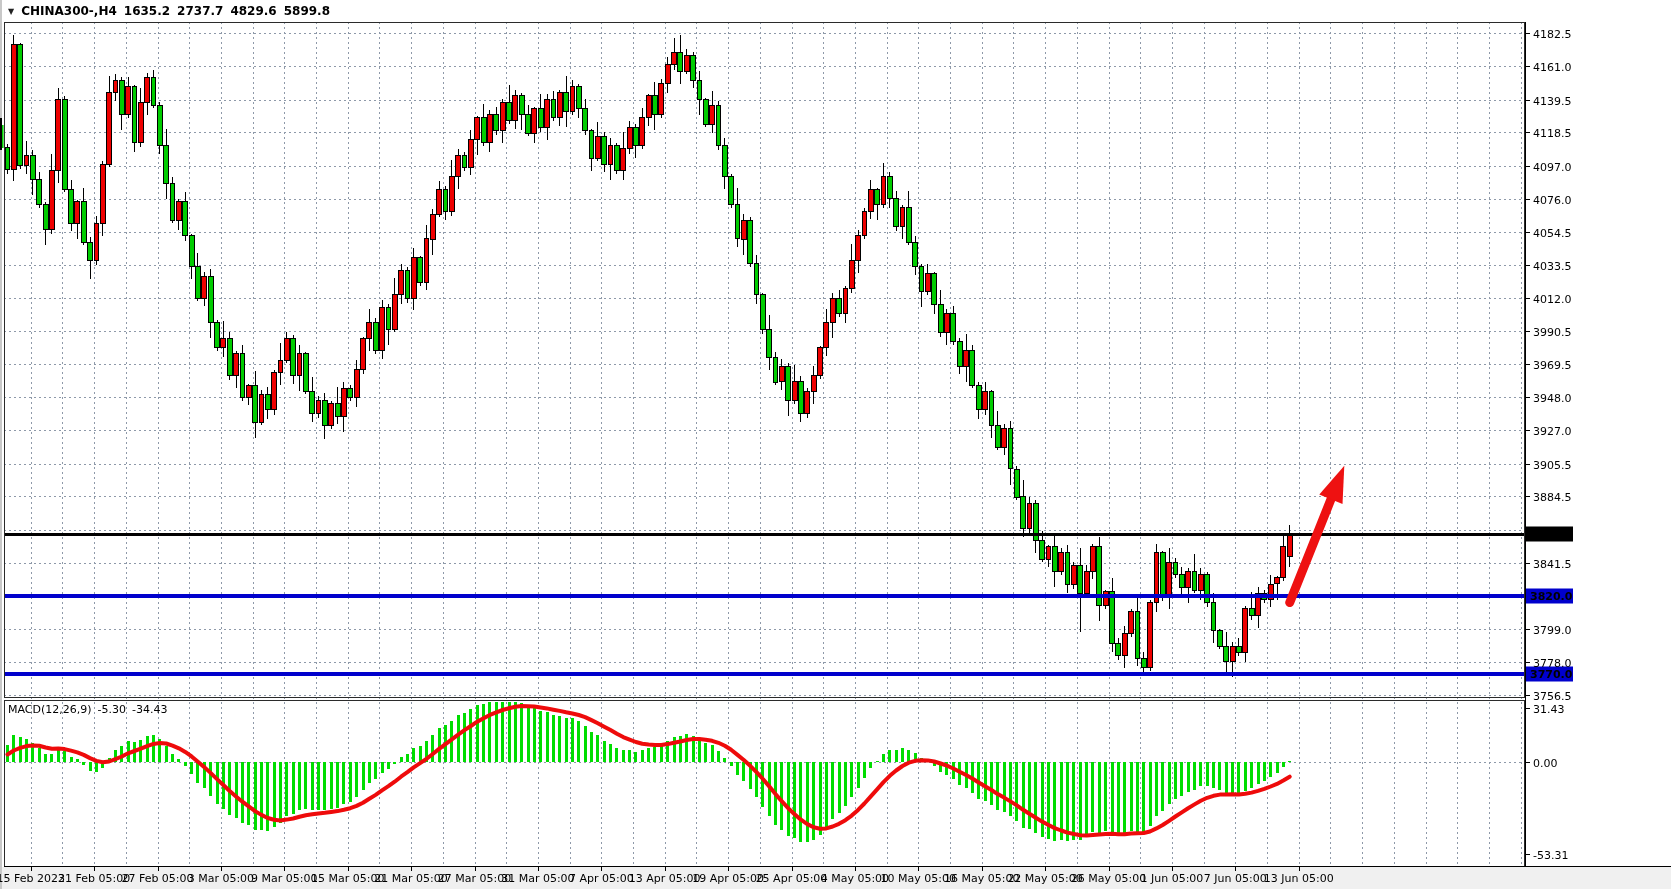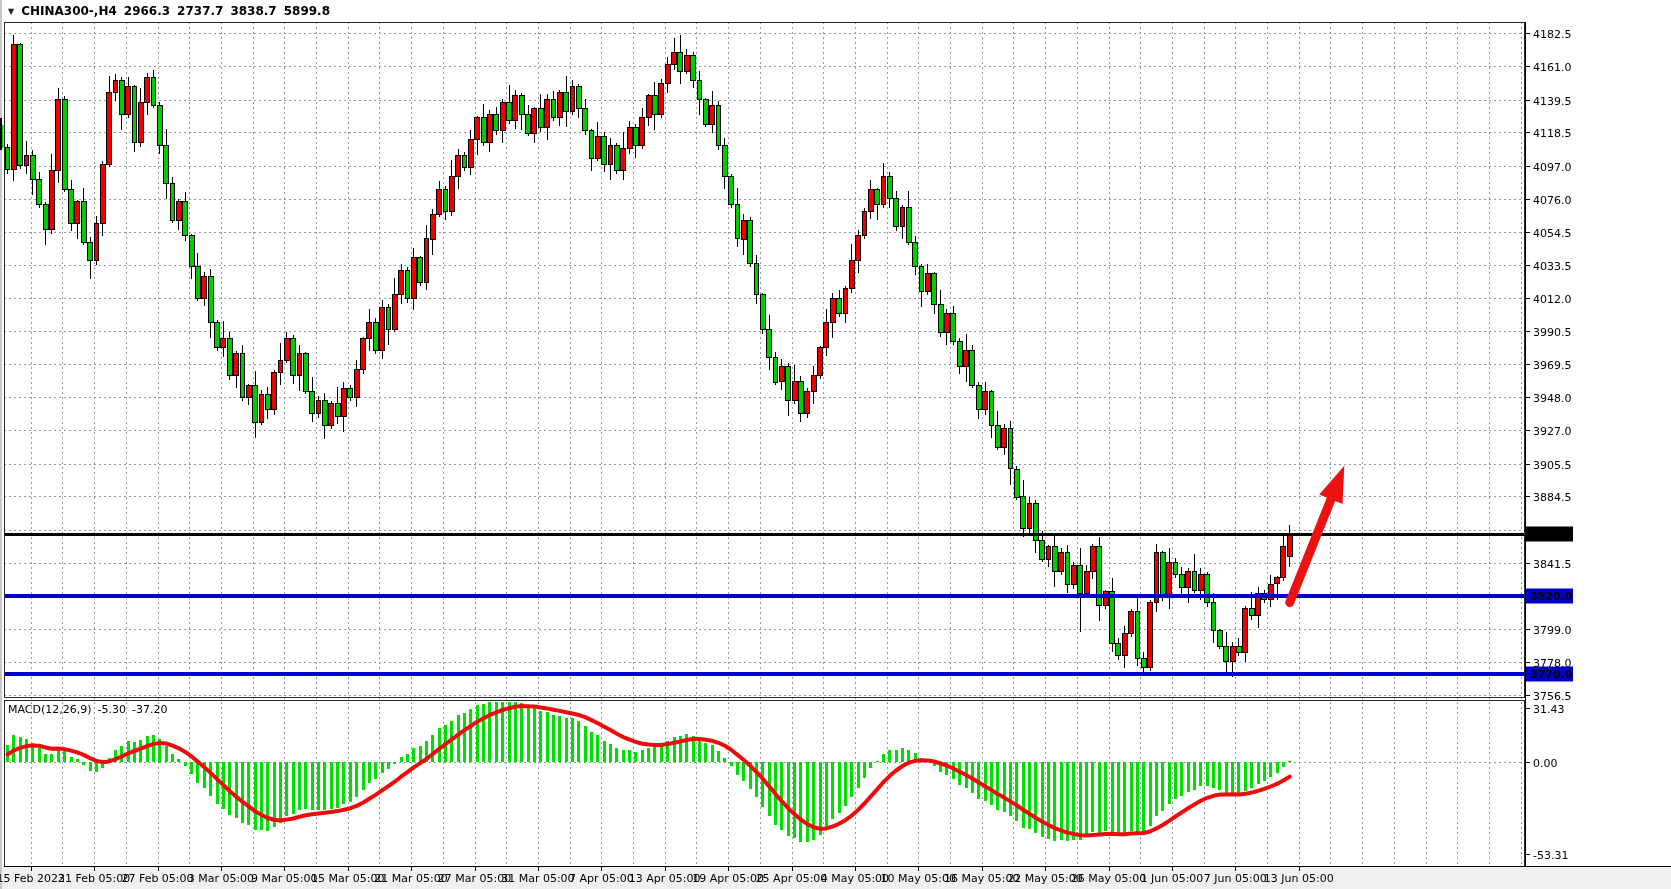--- a/index.html
+++ b/index.html
@@ -1225,24 +1225,24 @@
       </g>
       <g>
         <line x1="1289.7" y1="602.6" x2="1333.2" y2="493.7" stroke="#ee1111" stroke-width="9" stroke-linecap="round"></line>
         <polygon points="1344.3,465.8 1342.5,503.9 1319.3,494.6" fill="#ee1111"></polygon>
       </g>
     </svg>
 
   <div id="title-bar" class="overlay">
     <span class="tri">▼</span>
     <span>CHINA300-,H4</span>
-    <span>2966.3</span>
+    <span>1635.2</span>
     <span>2737.7</span>
-    <span>3838.7</span>
+    <span>4829.6</span>
     <span>5899.8</span>
   </div>
 
   <div id="macd-bar" class="overlay">
     <span>MACD(12,26,9)</span>
     <span>-5.30</span>
-    <span>-37.20</span>
+    <span>-34.43</span>
   </div>
 </div>
 
 </body></html>

